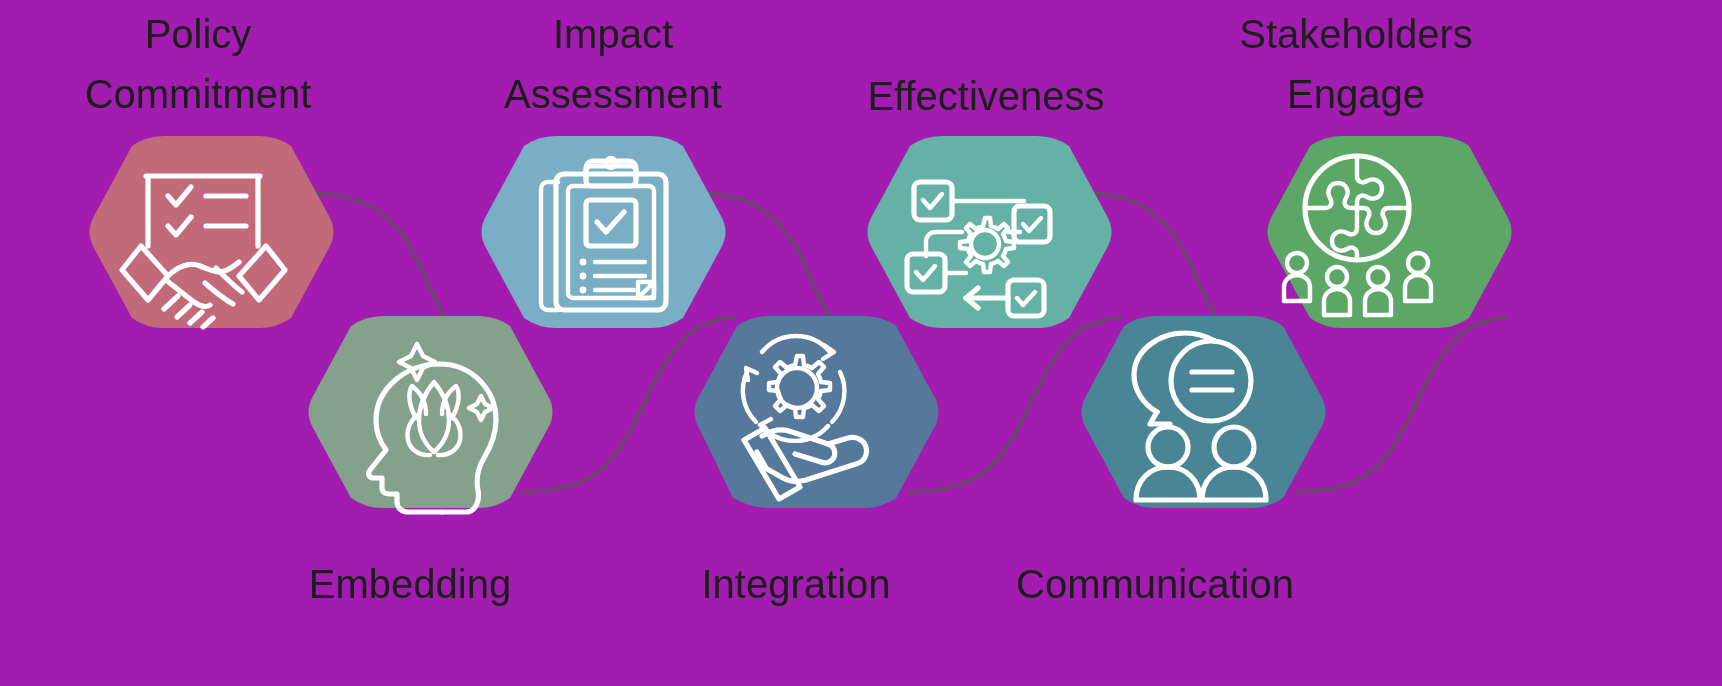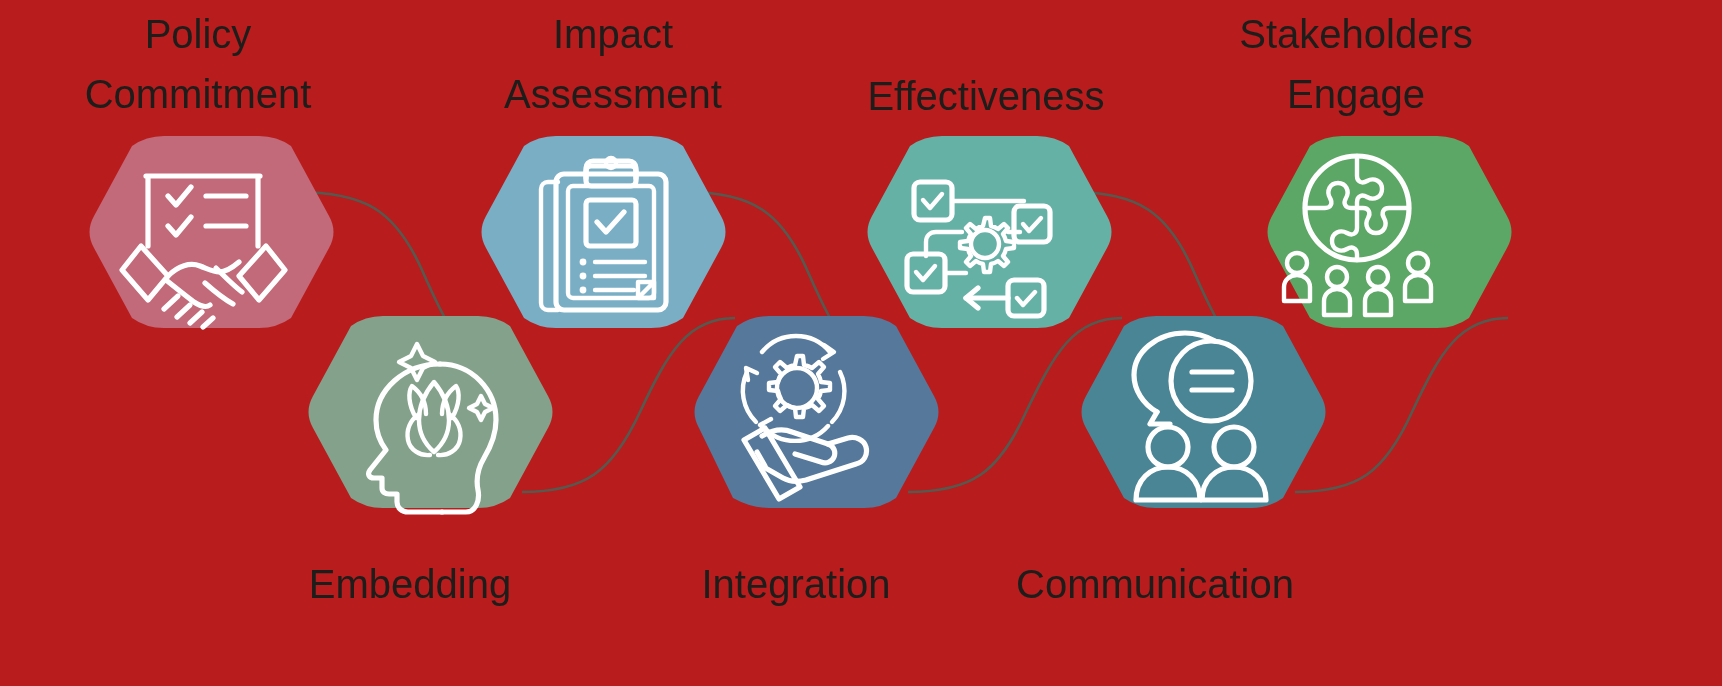--- a/index.html
+++ b/index.html
@@ -7,21 +7,21 @@
     padding: 0;
     background: #ffffff;
   }
   body {
     font-family: "Liberation Sans", sans-serif;
   }
   #stage {
     position: relative;
     width: 1722px;
     height: 686px;
-    background: #b91c1c;
+    background: #a21caf;
     overflow: hidden;
   }
   #diagram-svg {
     position: absolute;
     left: 0;
     top: 0;
     width: 1722px;
     height: 686px;
     display: block;
   }

